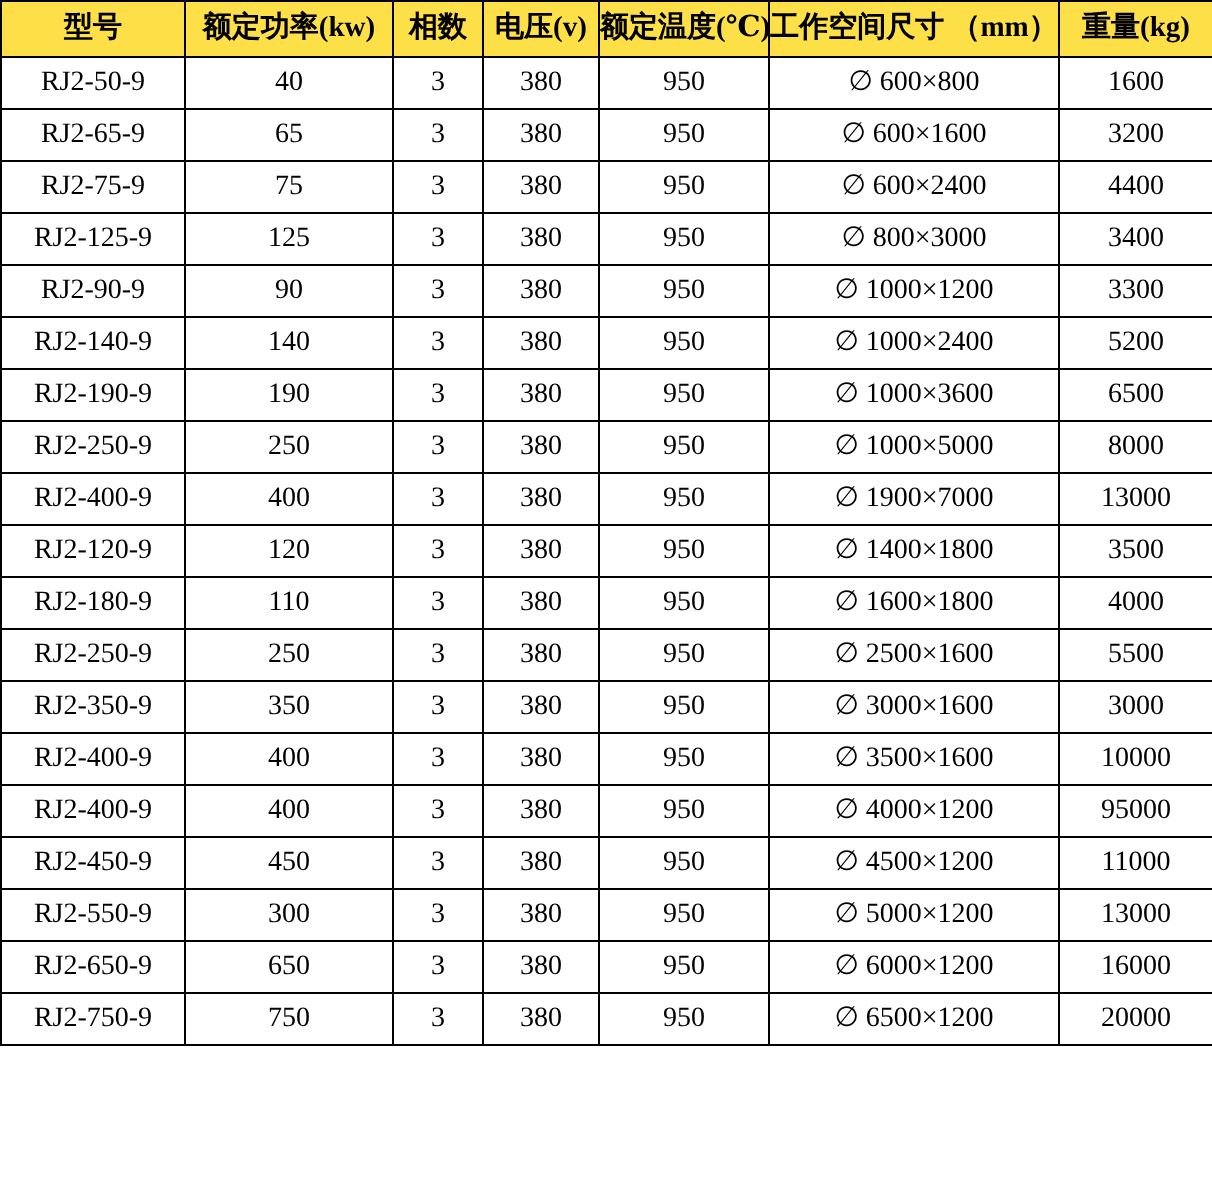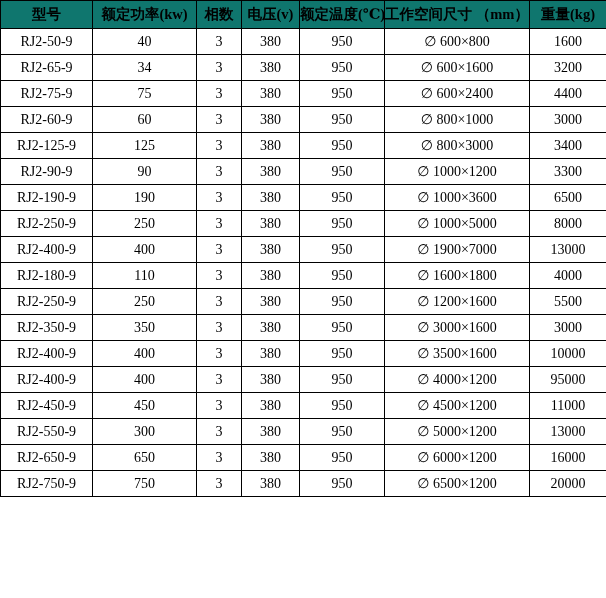--- a/index.html
+++ b/index.html
@@ -24,21 +24,21 @@
     text-align: center;
     vertical-align: middle;
     font-size: 14px;
     padding: 0;
     height: 25px;
     line-height: 25px;
     white-space: nowrap;
     overflow: hidden;
   }
   #spec-table thead th {
-    background: #0f766e;
+    background: #fde047;
     font-weight: bold;
     font-size: 14.5px;
     height: 27px;
     line-height: 27px;
   }
   #spec-table tbody td {
     background: #ffffff;
     font-weight: normal;
   }
   
@@ -81,64 +81,64 @@
         <td class="model">RJ2-50-9</td>
         <td>40</td>
         <td>3</td>
         <td>380</td>
         <td>950</td>
         <td class="dim">∅ 600×800</td>
         <td>1600</td>
       </tr>
       <tr>
         <td class="model">RJ2-65-9</td>
-        <td>34</td>
+        <td>65</td>
         <td>3</td>
         <td>380</td>
         <td>950</td>
         <td class="dim">∅ 600×1600</td>
         <td>3200</td>
       </tr>
       <tr>
         <td class="model">RJ2-75-9</td>
         <td>75</td>
         <td>3</td>
         <td>380</td>
         <td>950</td>
         <td class="dim">∅ 600×2400</td>
         <td>4400</td>
       </tr>
       <tr>
-        <td class="model">RJ2-60-9</td>
-        <td>60</td>
-        <td>3</td>
-        <td>380</td>
-        <td>950</td>
-        <td class="dim">∅ 800×1000</td>
-        <td>3000</td>
-      </tr>
-      <tr>
         <td class="model">RJ2-125-9</td>
         <td>125</td>
         <td>3</td>
         <td>380</td>
         <td>950</td>
         <td class="dim">∅ 800×3000</td>
         <td>3400</td>
       </tr>
       <tr>
         <td class="model">RJ2-90-9</td>
         <td>90</td>
         <td>3</td>
         <td>380</td>
         <td>950</td>
         <td class="dim">∅ 1000×1200</td>
         <td>3300</td>
       </tr>
       <tr>
+        <td class="model">RJ2-140-9</td>
+        <td>140</td>
+        <td>3</td>
+        <td>380</td>
+        <td>950</td>
+        <td class="dim">∅ 1000×2400</td>
+        <td>5200</td>
+      </tr>
+      <tr>
         <td class="model">RJ2-190-9</td>
         <td>190</td>
         <td>3</td>
         <td>380</td>
         <td>950</td>
         <td class="dim">∅ 1000×3600</td>
         <td>6500</td>
       </tr>
       <tr>
         <td class="model">RJ2-250-9</td>
@@ -152,35 +152,44 @@
       <tr>
         <td class="model">RJ2-400-9</td>
         <td>400</td>
         <td>3</td>
         <td>380</td>
         <td>950</td>
         <td class="dim">∅ 1900×7000</td>
         <td>13000</td>
       </tr>
       <tr>
+        <td class="model">RJ2-120-9</td>
+        <td>120</td>
+        <td>3</td>
+        <td>380</td>
+        <td>950</td>
+        <td class="dim">∅ 1400×1800</td>
+        <td>3500</td>
+      </tr>
+      <tr>
         <td class="model">RJ2-180-9</td>
         <td>110</td>
         <td>3</td>
         <td>380</td>
         <td>950</td>
         <td class="dim">∅ 1600×1800</td>
         <td>4000</td>
       </tr>
       <tr>
         <td class="model">RJ2-250-9</td>
         <td>250</td>
         <td>3</td>
         <td>380</td>
         <td>950</td>
-        <td class="dim">∅ 1200×1600</td>
+        <td class="dim">∅ 2500×1600</td>
         <td>5500</td>
       </tr>
       <tr>
         <td class="model">RJ2-350-9</td>
         <td>350</td>
         <td>3</td>
         <td>380</td>
         <td>950</td>
         <td class="dim">∅ 3000×1600</td>
         <td>3000</td>

